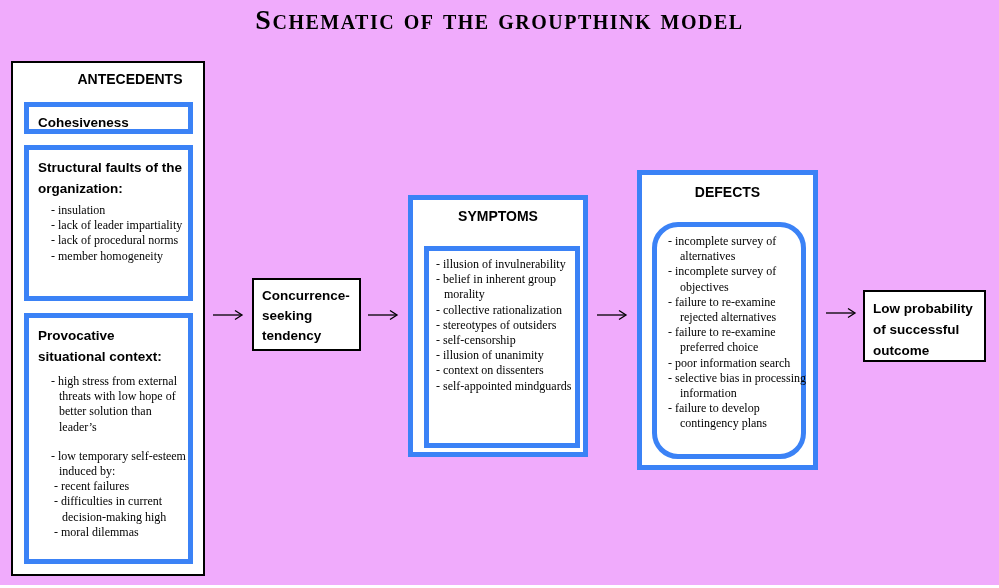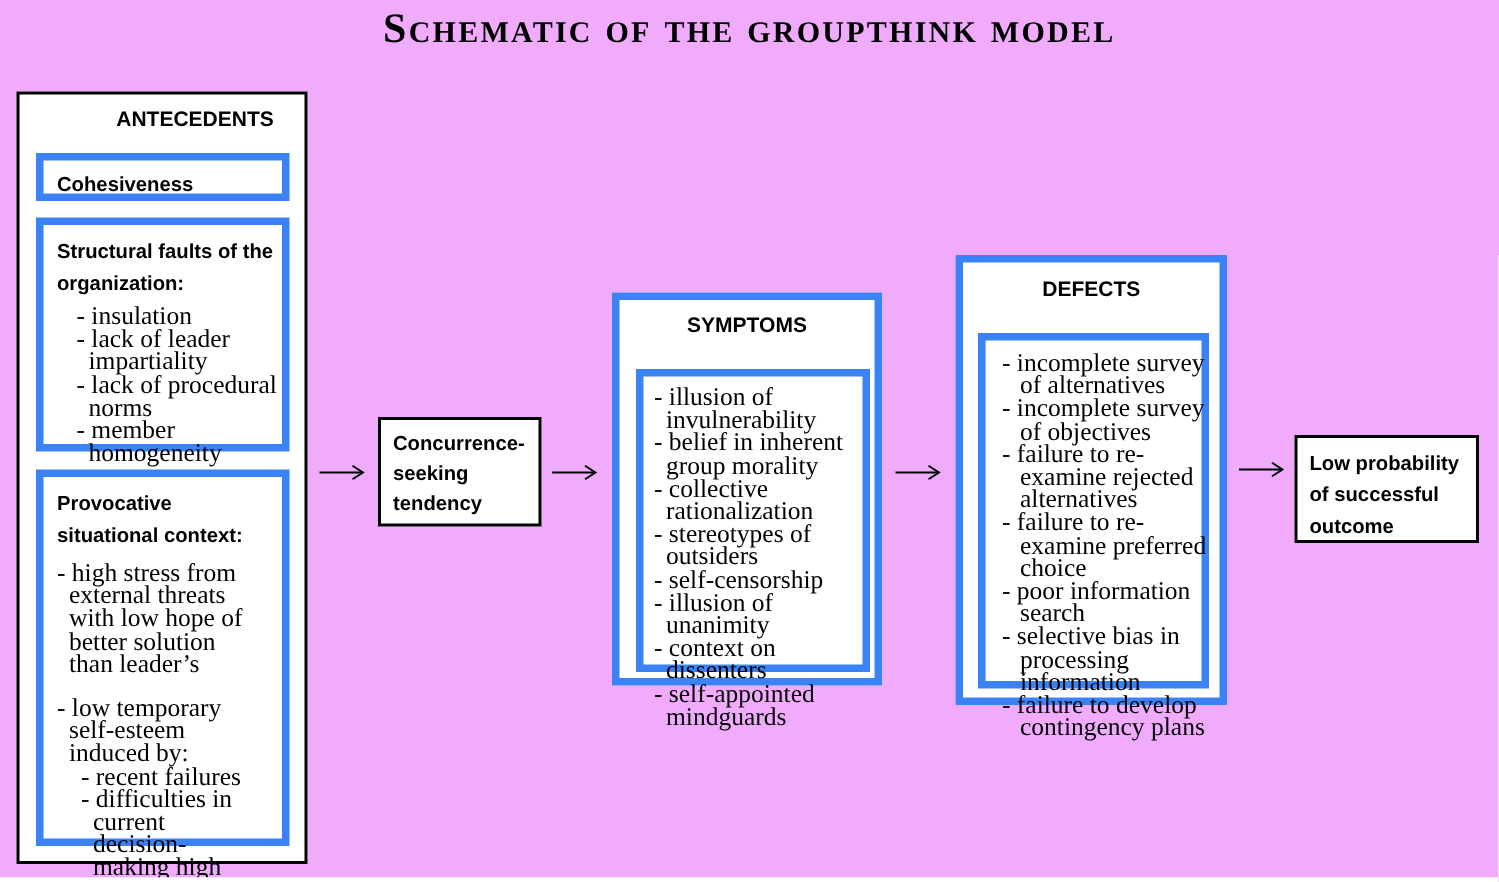--- a/index.html
+++ b/index.html
@@ -38,60 +38,60 @@
     font-family: "Liberation Sans", sans-serif;
     font-weight: 700;
     font-size: 13.5px;
     line-height: 17px;
   }
   .hd.center { text-align: center; }
 
   
   .sl {
     font-family: "Liberation Serif", "DejaVu Serif", serif;
-    font-size: 17px;
+    font-size: 12px;
     line-height: 15.2px;
     margin: 0; padding: 0;
     list-style: none;
   }
   .sl li { padding-left: 8px; text-indent: -8px; }
 
   
   #antecedents { left: 11px; top: 61px; width: 194px; height: 515px; padding-left: 44px; }
   #antecedents .main-hd { margin-top: 8px; font-size: 14px; }
 
   #cohesiveness { left: 11px; top: 39px; width: 169px; height: 32px; padding: 7px 6px 0 9px; }
 
   #structural { left: 11px; top: 82px; width: 169px; height: 156px; padding: 7px 6px 0 9px; }
   #structural .sub-hd { line-height: 21px; }
   #structural ul { margin-top: 4px; margin-left: 13px; }
   #structural li { width: 132px; }
 
   #provocative { left: 11px; top: 250px; width: 169px; height: 251px; padding: 7px 5px 0 9px; }
   #provocative .sub-hd { line-height: 21px; }
-  #provocative ul.main { margin-top: 7px; }
+  #provocative ul.main { margin-top: 7px; margin-left: 13px; }
   #provocative ul.main > li { width: 131px; }
   #provocative li.gap { margin-top: 14px; }
   #provocative ul.sub { margin-left: 16px; }
   #provocative ul.sub > li { width: 105px; font-family: Liberation Serif, serif; }
 
   
   #concurrence { left: 252px; top: 278px; width: 109px; height: 73px; padding: 6px 4px 0 8px; }
   #concurrence .hd { line-height: 20px; }
 
   
   #symptoms { left: 408px; top: 195px; width: 180px; height: 262px; }
   #symptoms .main-hd { margin-top: 8px; font-size: 14px; }
   #symptoms-inner { left: 11px; top: 46px; width: 156px; height: 202px; padding: 6px 2px 0 7px; }
   #symptoms-inner li { width: 139px; }
 
   
   #defects { left: 637px; top: 170px; width: 181px; height: 300px; }
   #defects .main-hd { margin-top: 9px; font-size: 14px; }
-  #defects-inner { left: 10px; top: 47px; width: 154px; height: 237px; padding: 7px 13px 0 11px; }
+  #defects-inner { left: 10px; top: 47px; width: 154px; height: 237px; padding: 7px 13px 0 11px; border-radius: 26px; }
   #defects-inner li { width: 128px; padding-left: 12px; text-indent: -12px; }
 
   
   #outcome { left: 863px; top: 290px; width: 123px; height: 72px; padding: 6px 4px 0 8px; }
   #outcome .hd { line-height: 21px; }
 
   
   .arrow { position: absolute; width: 32px; height: 12px; }
   .arrow svg { display: block; }
   #arrow1 { left: 212px; top: 309px; }

